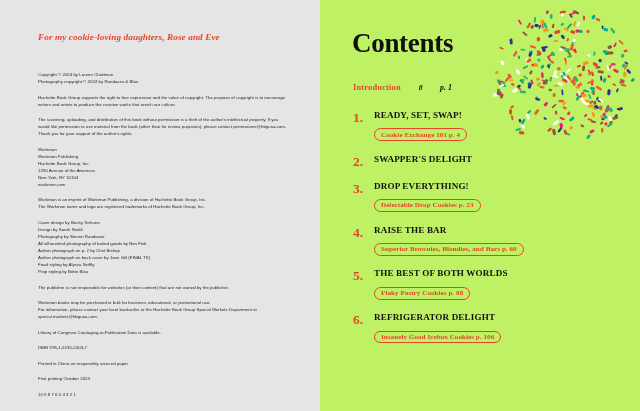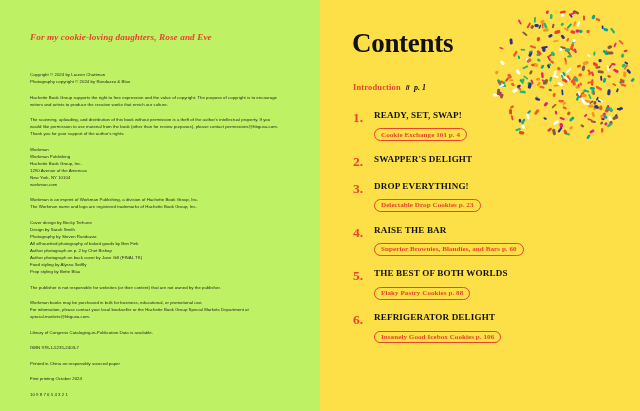--- a/index.html
+++ b/index.html
@@ -15,26 +15,26 @@
     width: 640px; height: 411px;
     display: flex;
   }
   .page {
     position: relative;
     height: 411px;
     overflow: hidden;
   }
   .page-left {
     width: 320px;
-    background: #bef264;
-    padding: 30px 26px 18px 30px;
+    background: #e5e5e5;
+    padding: 30px 26px 18px 38px;
   }
   .page-right {
     width: 320px;
-    background: #fde047;
+    background: #bef264;
     padding: 22px 22px 18px 26px;
   }
 
   
   .dedication {
     color: #e8442c;
     font-family: "Liberation Serif", serif;
     font-weight: bold;
     font-style: italic;
     font-size: 9.2px;
@@ -65,21 +65,21 @@
     position: absolute;
     right: 4px;
     top: 4px;
     width: 150px;
     height: 150px;
     pointer-events: none;
   }
   .intro-row {
     display: flex;
     align-items: baseline;
-    gap: 5px;
+    gap: 18px;
     margin: 26px 0 18px 7px;
   }
   .intro-label {
     color: #e8442c;
     font-family: "Liberation Serif", serif;
     font-weight: bold;
     font-size: 8.4px;
     letter-spacing: 0.2px;
   }
   .intro-slashes {

